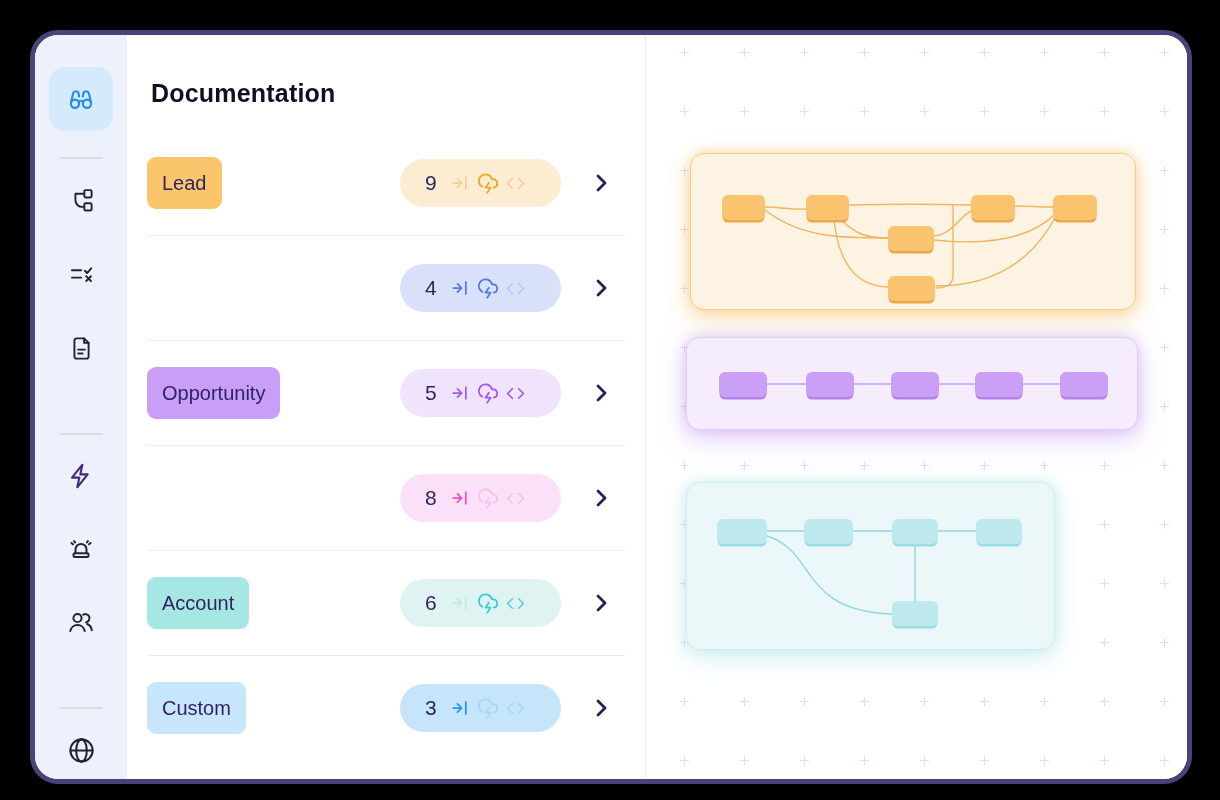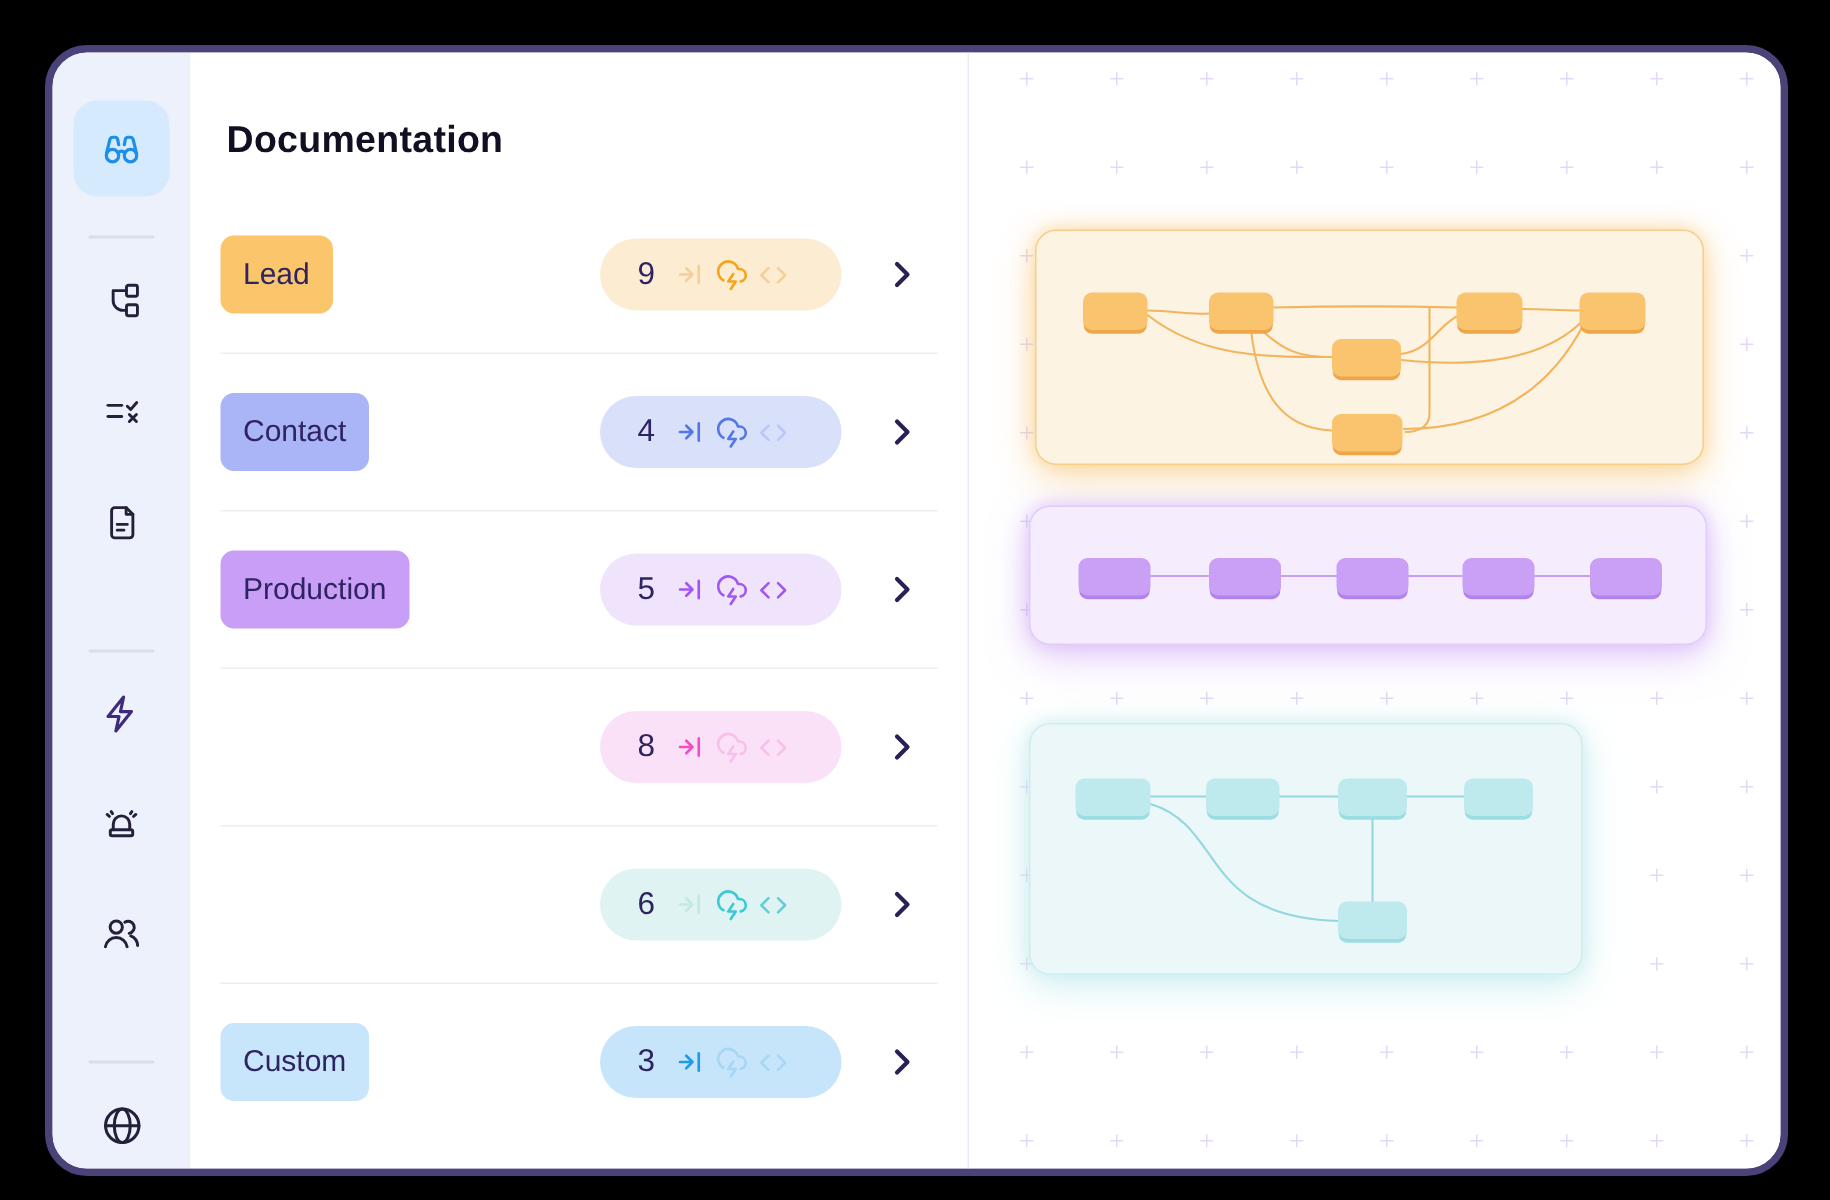--- a/index.html
+++ b/index.html
@@ -188,21 +188,20 @@
           </span>
       </span>
       <span class="chev">
           <svg width="24" height="24" viewBox="0 0 24 24" fill="none" stroke="currentColor" stroke-width="2.8" stroke-linecap="round" stroke-linejoin="round">
             <polyline points="9 5 16 12 9 19"></polyline>
           </svg>
         </span>
     </div>
 
     <div class="row" style="--chip: #A9B5F6; --pill: #D9E0FA;">
-      <span class="chip">Contact</span>
       <span class="pill">
         <span class="num">4</span>
         <span class="pic ic-arrow" style="color: rgb(83, 119, 232);">
             <svg width="20" height="20" viewBox="0 0 24 24" fill="none" stroke="currentColor" stroke-width="2.1" stroke-linecap="round" stroke-linejoin="round">
               <path d="M4 12h10M9 7l5 5-5 5M19 5v14"></path>
             </svg>
           </span>
         <span class="pic ic-cloud" style="color: rgb(83, 119, 232);">
             <svg width="21" height="21" viewBox="0 0 24 24" fill="none" stroke="currentColor" stroke-width="2.1" stroke-linecap="round" stroke-linejoin="round">
               <path d="M19 16.9A5 5 0 0 0 18 7h-1.26a8 8 0 1 0-11.62 9"></path>
@@ -217,21 +216,21 @@
           </span>
       </span>
       <span class="chev">
           <svg width="24" height="24" viewBox="0 0 24 24" fill="none" stroke="currentColor" stroke-width="2.8" stroke-linecap="round" stroke-linejoin="round">
             <polyline points="9 5 16 12 9 19"></polyline>
           </svg>
         </span>
     </div>
 
     <div class="row" style="--chip: #C99EF7; --pill: #F0E4FD;">
-      <span class="chip">Production</span>
+      <span class="chip">Opportunity</span>
       <span class="pill">
         <span class="num">5</span>
         <span class="pic ic-arrow" style="color: rgb(161, 87, 240);">
             <svg width="20" height="20" viewBox="0 0 24 24" fill="none" stroke="currentColor" stroke-width="2.1" stroke-linecap="round" stroke-linejoin="round">
               <path d="M4 12h10M9 7l5 5-5 5M19 5v14"></path>
             </svg>
           </span>
         <span class="pic ic-cloud" style="color: rgb(161, 87, 240);">
             <svg width="21" height="21" viewBox="0 0 24 24" fill="none" stroke="currentColor" stroke-width="2.1" stroke-linecap="round" stroke-linejoin="round">
               <path d="M19 16.9A5 5 0 0 0 18 7h-1.26a8 8 0 1 0-11.62 9"></path>
@@ -274,20 +273,21 @@
           </span>
       </span>
       <span class="chev">
           <svg width="24" height="24" viewBox="0 0 24 24" fill="none" stroke="currentColor" stroke-width="2.8" stroke-linecap="round" stroke-linejoin="round">
             <polyline points="9 5 16 12 9 19"></polyline>
           </svg>
         </span>
     </div>
 
     <div class="row" style="--chip: #A7E7E3; --pill: #DFF4F2;">
+      <span class="chip">Account</span>
       <span class="pill">
         <span class="num">6</span>
         <span class="pic ic-arrow" style="color: rgb(194, 233, 228);">
             <svg width="20" height="20" viewBox="0 0 24 24" fill="none" stroke="currentColor" stroke-width="2.1" stroke-linecap="round" stroke-linejoin="round">
               <path d="M4 12h10M9 7l5 5-5 5M19 5v14"></path>
             </svg>
           </span>
         <span class="pic ic-cloud" style="color: rgb(62, 200, 211);">
             <svg width="21" height="21" viewBox="0 0 24 24" fill="none" stroke="currentColor" stroke-width="2.1" stroke-linecap="round" stroke-linejoin="round">
               <path d="M19 16.9A5 5 0 0 0 18 7h-1.26a8 8 0 1 0-11.62 9"></path>

